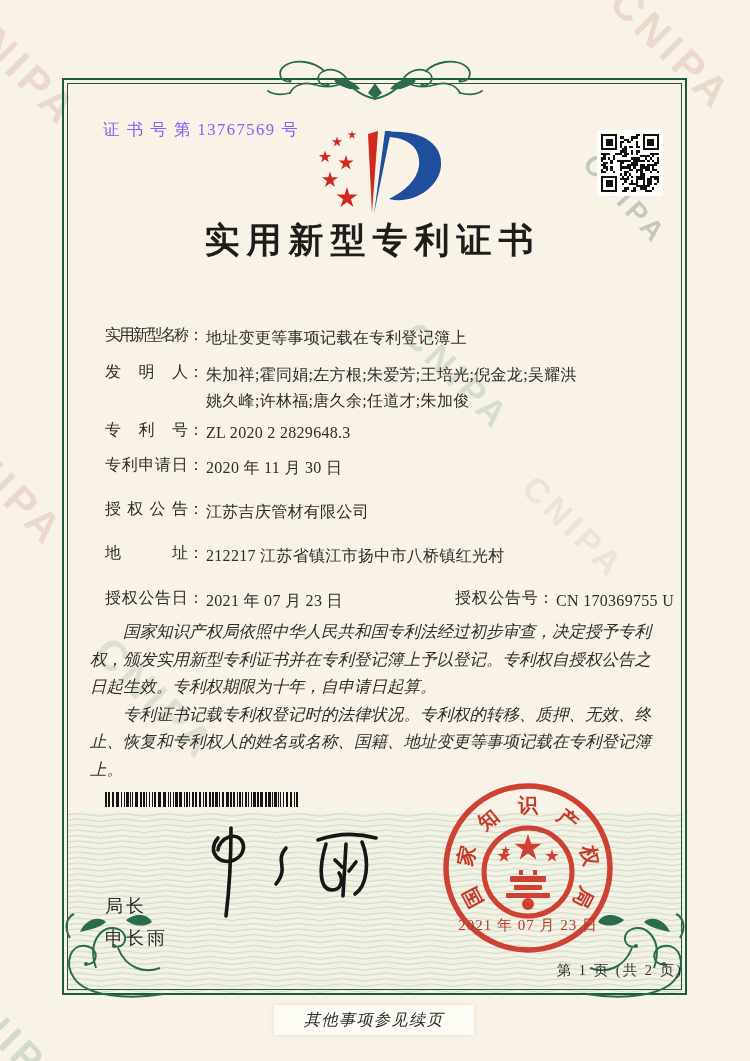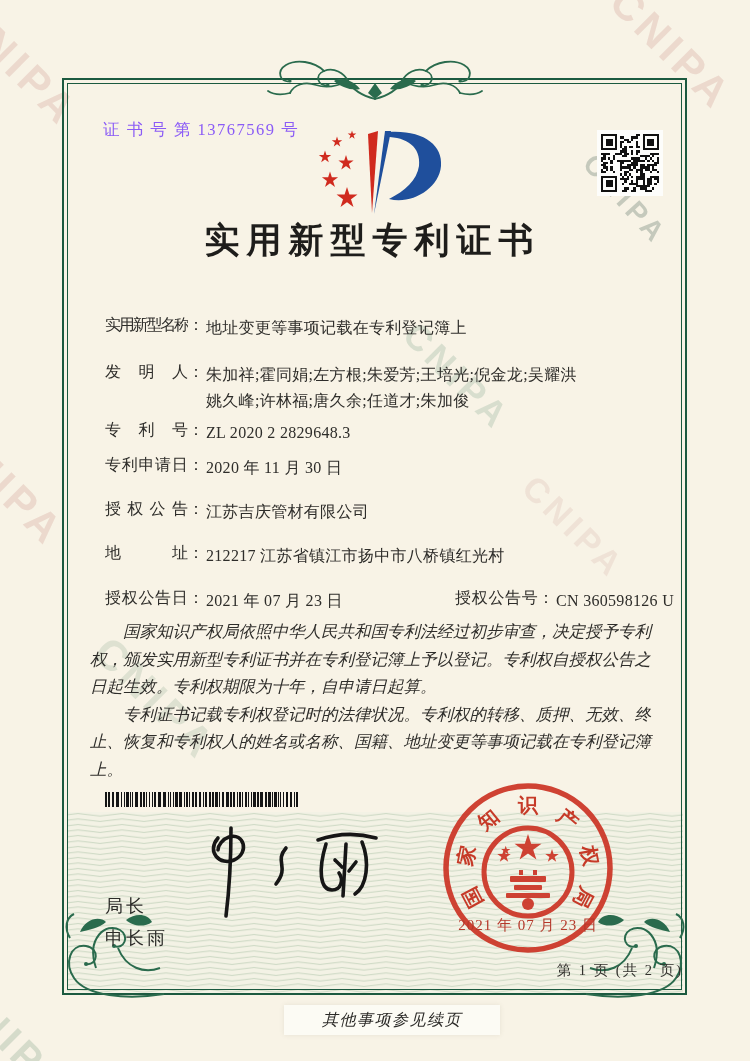--- a/index.html
+++ b/index.html
@@ -65,21 +65,21 @@
   .seal-arc{position:absolute;left:0;top:0;width:176px;height:176px;}
   .seal-arc span{position:absolute;left:50%;top:50%;width:26px;margin-left:-13px;margin-top:-13px;
                  height:26px;text-align:center;font-size:20px;font-weight:bold;color:#c63a28;
                  line-height:26px;}
   .sealdate{position:absolute;left:440px;top:916px;width:176px;text-align:center;font-size:15px;
             color:#b5382a;letter-spacing:1px;z-index:4;}
 
   .pageno{position:absolute;left:62px;top:961px;width:621px;text-align:right;font-size:14.5px;
           letter-spacing:2px;color:#33322e;z-index:2;}
 
-  .contnote{position:absolute;left:284px;top:1005px;width:216px;height:30px;background:#fcfbf4;
+  .contnote{position:absolute;left:274px;top:1005px;width:200px;height:30px;background:#fcfbf4;
             box-shadow:0 0 5px rgba(80,80,60,.10);display:flex;align-items:center;justify-content:center;
             font-size:16px;font-style:italic;color:#2c2b28;letter-spacing:1.5px;z-index:2;}
 </style>
 </head>
 <body>
 
 <div class="page">
 
   <span class="wm wm1">CNIPA</span>
   <span class="wm wm2">CNIPA</span>
@@ -375,21 +375,21 @@
         <rect x="13" y="24" width="1" height="1" fill="#111"></rect>
         <rect x="14" y="24" width="1" height="1" fill="#111"></rect>
         <rect x="19" y="24" width="1" height="1" fill="#111"></rect>
         <rect x="20" y="24" width="1" height="1" fill="#111"></rect>
         <rect x="21" y="24" width="1" height="1" fill="#111"></rect>
       </svg>
   </div>
 
   <div class="title">实用新型专利证书</div>
 
-  <div class="frow" style="top:315px">
+  <div class="frow" style="top:325px">
     <span class="flabel ls6">实用新型名称</span>
       <span class="fcolon">：</span>
       <span class="fvalue">地址变更等事项记载在专利登记簿上</span>
   </div>
   <div class="frow" style="top:362px">
     <span class="flabel ls3">发明人</span>
       <span class="fcolon">：</span>
       <span class="fvalue">朱加祥;霍同娟;左方根;朱爱芳;王培光;倪金龙;吴耀洪
 姚久峰;许林福;唐久余;任道才;朱加俊</span>
   </div>
@@ -413,21 +413,21 @@
       <span class="fcolon">：</span>
       <span class="fvalue">212217 江苏省镇江市扬中市八桥镇红光村</span>
   </div>
   <div class="frow" style="top:588px">
     <span class="flabel ls5">授权公告日</span>
       <span class="fcolon">：</span>
       <span class="fvalue">2021 年 07 月 23 日</span>
     <span class="grantgrp">
       <span class="flabel ls5">授权公告号</span>
         <span class="fcolon">：</span>
-        <span class="fvalue">CN 360598126 U</span>
+        <span class="fvalue">CN 170369755 U</span>
     </span>
   </div>
 
   <div class="bodytext">
     <p>国家知识产权局依照中华人民共和国专利法经过初步审查，决定授予专利权，颁发实用新型专利证书并在专利登记簿上予以登记。专利权自授权公告之日起生效。专利权期限为十年，自申请日起算。</p>
     <p>专利证书记载专利权登记时的法律状况。专利权的转移、质押、无效、终止、恢复和专利权人的姓名或名称、国籍、地址变更等事项记载在专利登记簿上。</p>
   </div>
 
   <svg class="barcode" id="barcode" width="195" height="16">
       <rect x="0" y="0" width="2" height="15" fill="#151515"></rect>

